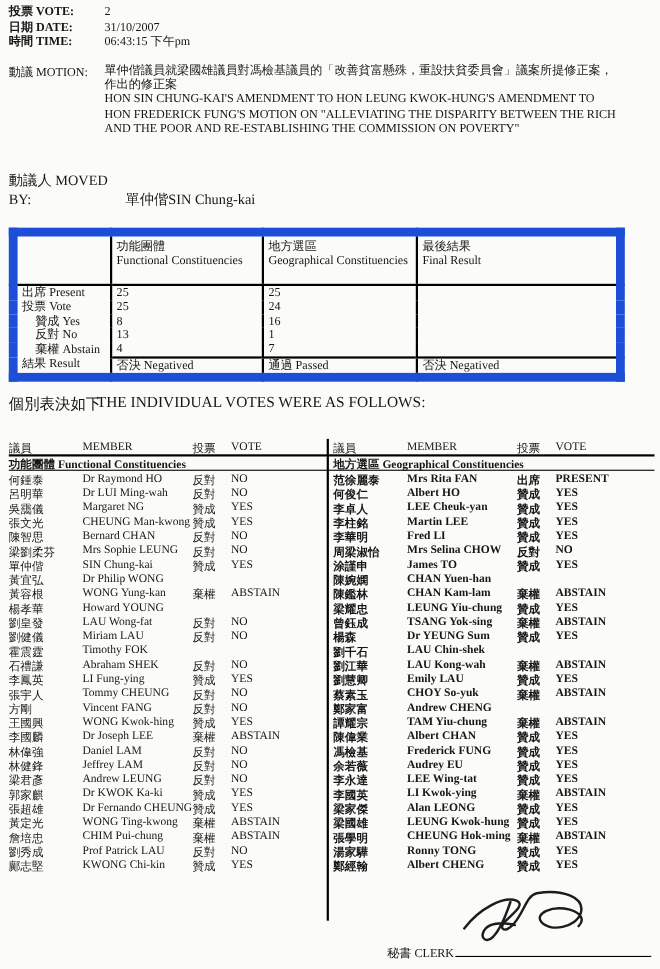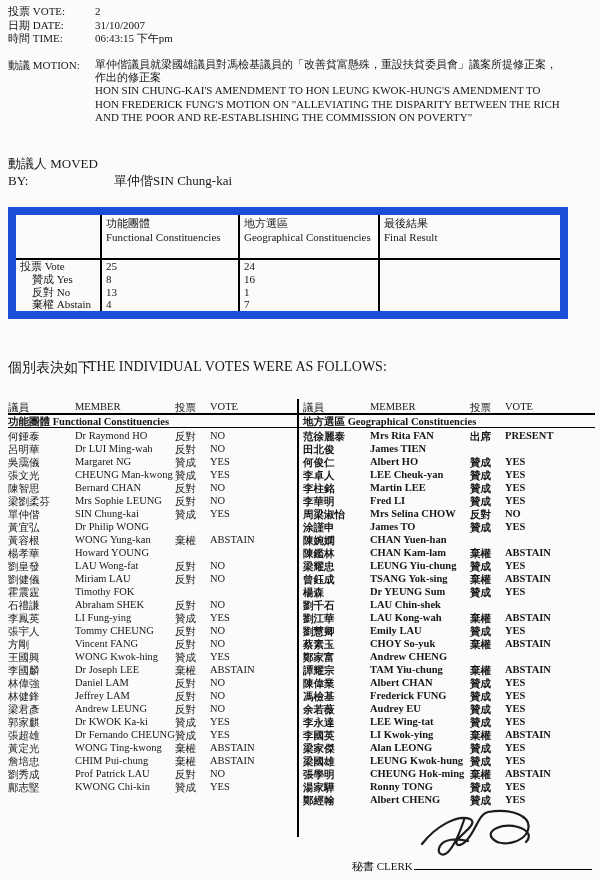--- a/index.html
+++ b/index.html
@@ -9,21 +9,21 @@
     font-family:"Liberation Serif","DejaVu Serif",serif;
     color:#161616;
     position:relative;
     overflow:hidden;
   }
   .abs { position:absolute; }
 
   
   .meta { left:8px; top:5px; font-size:11px; line-height:13.5px; }
   .meta-row { white-space:nowrap; }
-  .meta-label { display:inline-block; width:87px; }
+  .meta-label { display:inline-block; width:87px;font-weight:bold; }
 
   
   .motion-label { left:8px; top:58px; font-size:11px; }
   .motion-text { left:95px; top:58px; width:466px; font-size:11px; line-height:13.2px; }
 
   
   .movedby { left:8px; top:155px; font-size:13px; }
   .movedby-label { display:inline-block; width:106px; }
 
   
@@ -124,20 +124,26 @@
         <div>Geographical Constituencies</div>
       </th>
       <th>
         <div>最後結果</div>
         <div>Final Result</div>
       </th>
     </tr>
   </thead>
   <tbody>
       <tr>
+        <td class="lbl">出席 Present</td>
+        <td class="val">25</td>
+        <td class="val">25</td>
+        <td class="val"></td>
+      </tr>
+      <tr>
         <td class="lbl">投票 Vote</td>
         <td class="val">25</td>
         <td class="val">24</td>
         <td class="val"></td>
       </tr>
       <tr>
         <td class="lbl indent">贊成 Yes</td>
         <td class="val">8</td>
         <td class="val">16</td>
         <td class="val"></td>
@@ -147,20 +153,26 @@
         <td class="val">13</td>
         <td class="val">1</td>
         <td class="val"></td>
       </tr>
       <tr>
         <td class="lbl indent">棄權 Abstain</td>
         <td class="val">4</td>
         <td class="val">7</td>
         <td class="val"></td>
       </tr>
+      <tr class="result">
+        <td class="lbl">結果 Result</td>
+        <td class="val">否決 Negatived</td>
+        <td class="val">通過 Passed</td>
+        <td class="val">否決 Negatived</td>
+      </tr>
     </tbody>
 </table>
 
 <div class="abs indiv-heading">
   <span>個別表決如下</span>
   <span class="en">THE INDIVIDUAL VOTES WERE AS FOLLOWS:</span>
 </div>
 
 <div class="abs vhead left">
   <span class="off-zh">議員</span>
@@ -352,26 +364,20 @@
     </div>
   </div>
 <div class="abs vote-col right" id="right-votes">
     <div class="vrow">
       <span class="off-zh">范徐麗泰</span>
       <span class="off-en">Mrs Rita FAN</span>
       <span class="off-vzh">出席</span>
       <span class="off-ven">PRESENT</span>
     </div>
     <div class="vrow">
-      <span class="off-zh">田北俊</span>
-      <span class="off-en">James TIEN</span>
-      <span class="off-vzh"></span>
-      <span class="off-ven"></span>
-    </div>
-    <div class="vrow">
       <span class="off-zh">何俊仁</span>
       <span class="off-en">Albert HO</span>
       <span class="off-vzh">贊成</span>
       <span class="off-ven">YES</span>
     </div>
     <div class="vrow">
       <span class="off-zh">李卓人</span>
       <span class="off-en">LEE Cheuk-yan</span>
       <span class="off-vzh">贊成</span>
       <span class="off-ven">YES</span>

